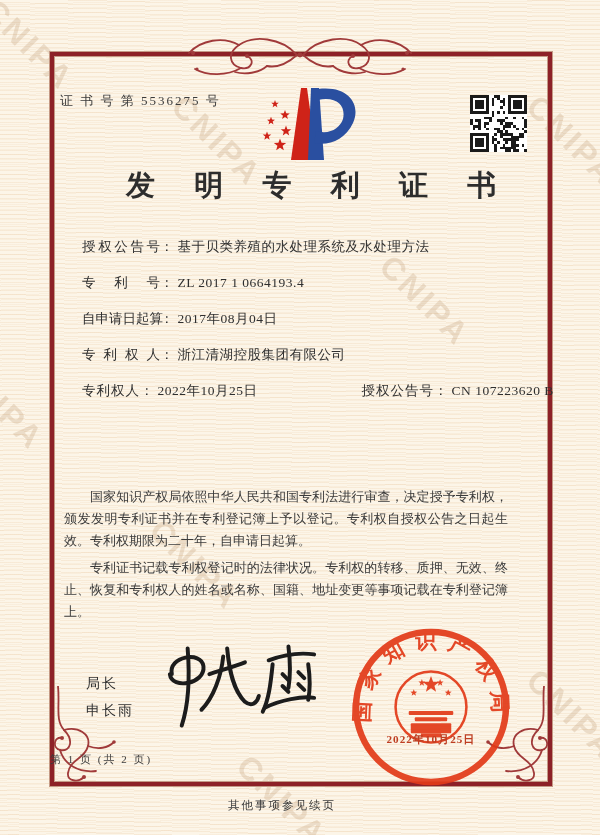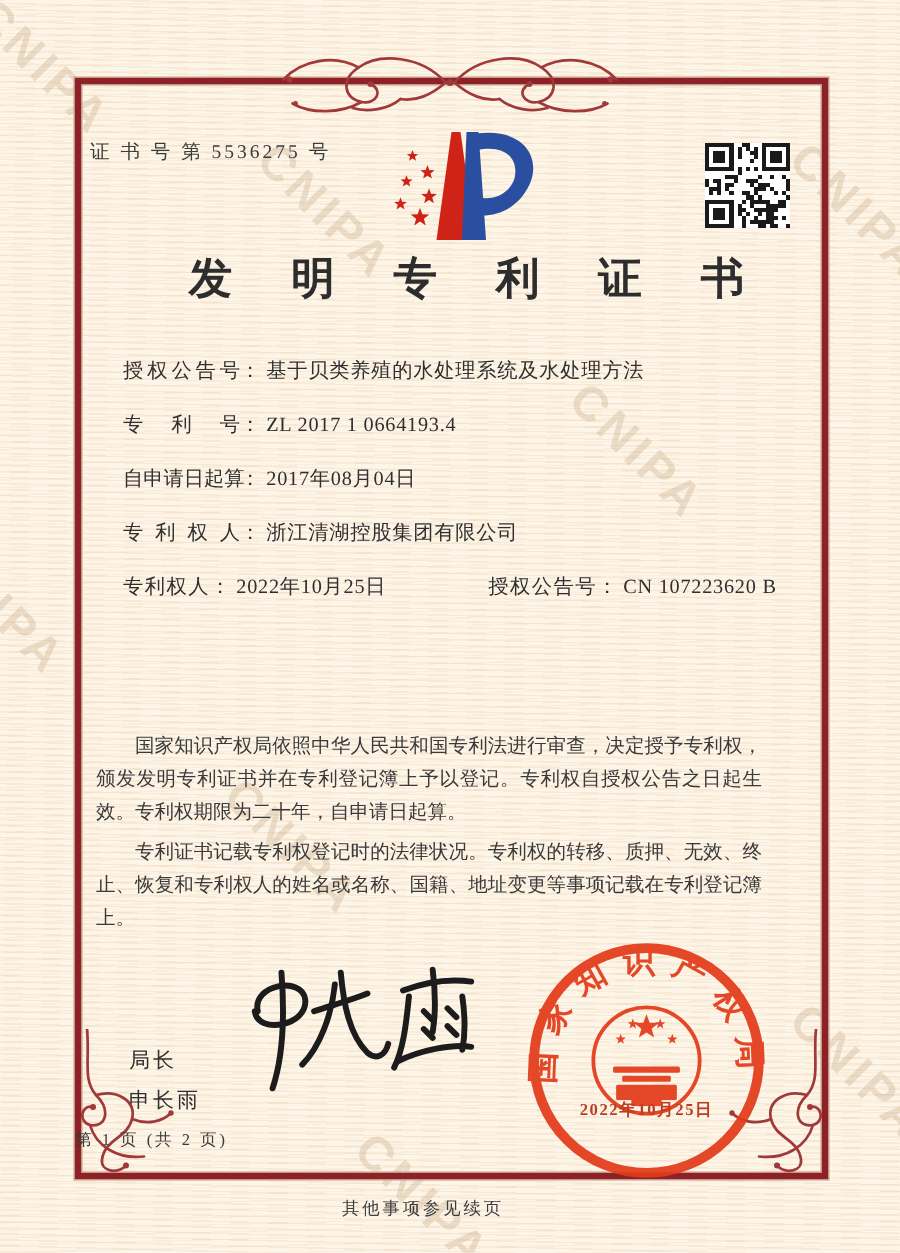--- a/index.html
+++ b/index.html
@@ -45,30 +45,30 @@
     text-align:center; font-size:29px; font-weight:bold;
     letter-spacing:16px; text-indent:16px; color:#2d2d2d;padding-left:20px;
   }
 
   .fields { position:absolute; left:82px; top:238px; width:450px; z-index:4; }
   .frow { margin-bottom:19px; font-size:13.5px; line-height:17px; color:#2f2f2f; white-space:nowrap; }
   .flabel { display:inline-block; width:78px; text-align:justify; text-align-last:justify; vertical-align:top; }
   .fcolon { margin-right:4px; }
   .fvalue { letter-spacing:0.5px; }
   .grant-row { display:flex; font-size:13.5px; line-height:17px; color:#2f2f2f; white-space:nowrap; }
-  .grant-right { margin-left:68px; }
+  .grant-right { margin-left:104px; }
   .glabel { letter-spacing:1px; }
 
   .body-text {
     position:absolute; left:64px; top:486px; width:444px; z-index:4;
     font-size:13px; line-height:22px; color:#3a3a3a; text-align:justify;
   }
   .body-text p { text-indent:2em; margin-bottom:5px; }
 
-  .director { position:absolute; left:86px; top:670px; z-index:4; font-size:14px; line-height:27px; color:#2f2f2f; letter-spacing:2px;margin-top:24px; }
+  .director { position:absolute; left:86px; top:670px; z-index:4; font-size:14px; line-height:27px; color:#2f2f2f; letter-spacing:2px; }
   .signature { position:absolute; left:158px; top:640px; width:168px; height:95px; z-index:5; }
   .signature path { fill:none; stroke:#1c1c1c; stroke-width:4; stroke-linecap:round; stroke-linejoin:round; }
 
   .seal { position:absolute; left:350px; top:626px; width:162px; height:162px; z-index:6; opacity:0.92; }
 
   .page-footer {
     position:absolute; left:50px; top:752px; width:502px; z-index:4;
     text-align:left; font-size:11px; letter-spacing:2px; color:#3b3b3b;
   }
   .cont-note {

